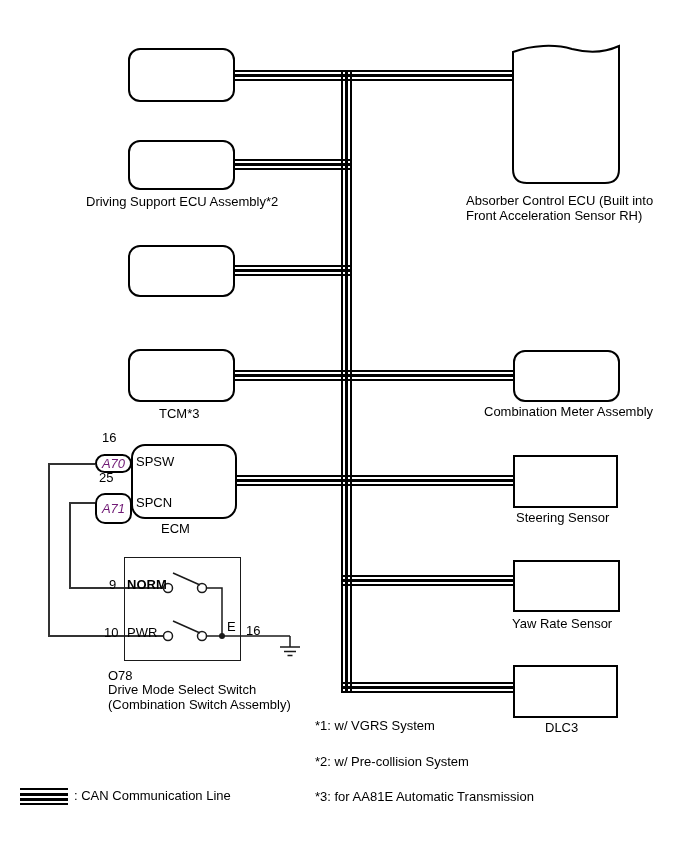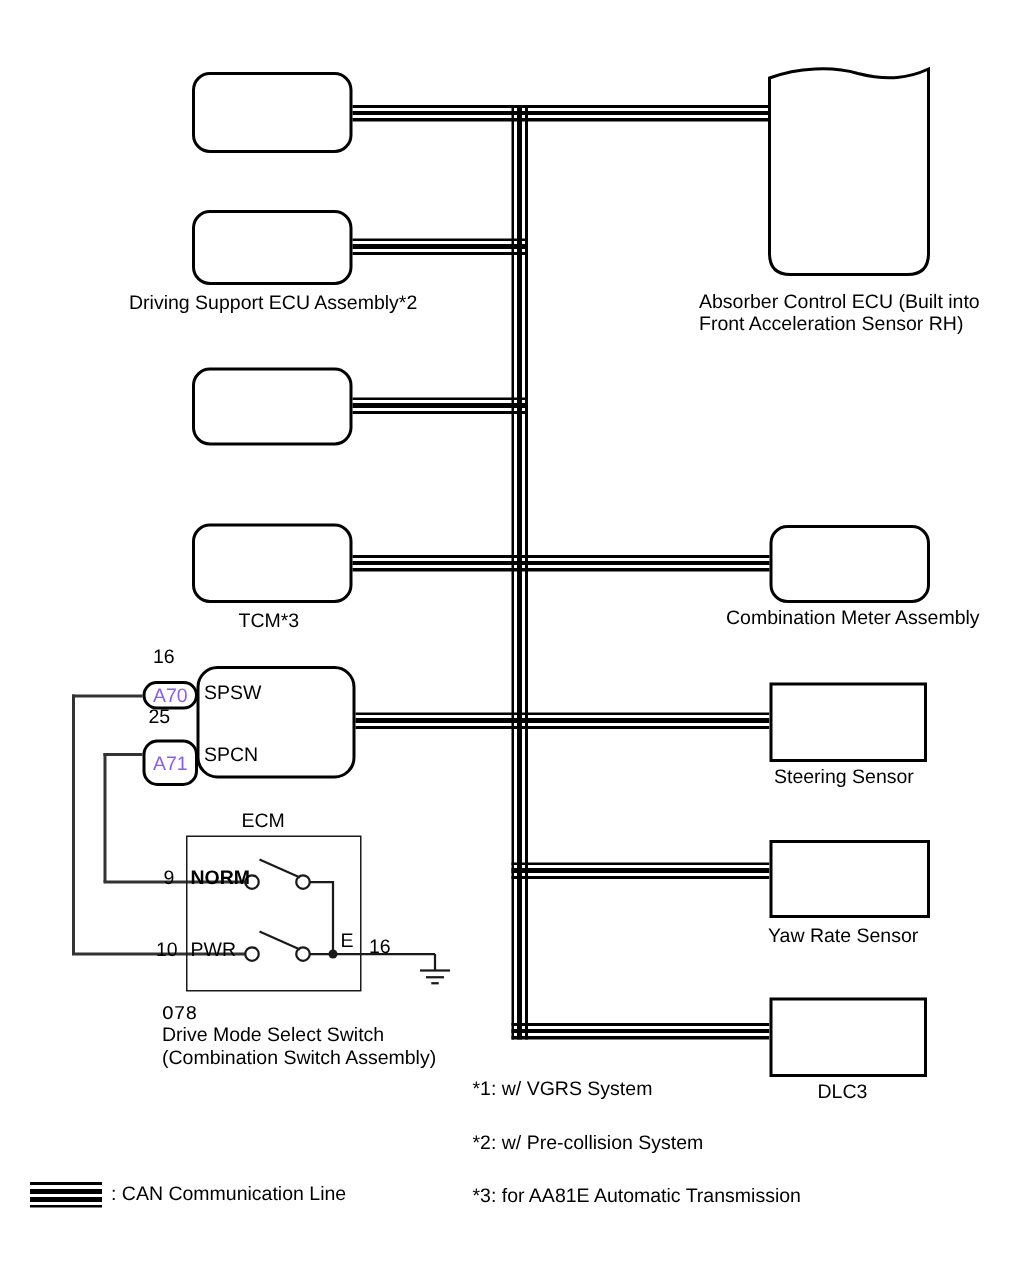--- a/index.html
+++ b/index.html
@@ -8,21 +8,21 @@
   .abs{position:absolute;box-sizing:border-box;}
   .lbl{font-size:13px;line-height:14.5px;color:#000;white-space:pre-line;}
   .rbox{border:2px solid #000;border-radius:12px;background:#fff;}
   .sbox{border:2px solid #000;background:#fff;}
   .can-h{height:11px;mix-blend-mode:multiply;
          background:linear-gradient(to bottom,#000 0 2px,#fff 2px 4px,#000 4px 7px,#fff 7px 9px,#000 9px 11px);}
   .can-v{width:11px;mix-blend-mode:multiply;
          background:linear-gradient(to right,#000 0 2px,#fff 2px 4px,#000 4px 7px,#fff 7px 9px,#000 9px 11px);}
   .wire{background:#333;}
   .oval{border:2px solid #000;border-radius:10px;background:#fff;
-        display:flex;align-items:center;justify-content:center;font-size:13px;color:#8b5cf6;}
+        display:flex;align-items:center;justify-content:center;font-size:13px;color:#701a75;font-style:italic;}
   .legend-sym{background:linear-gradient(to bottom,#000 0 2px,#fff 2px 4.5px,#000 4.5px 8px,#fff 8px 10px,#000 10px 13.5px,#fff 13.5px 15px,#000 15px 17px);}
   svg{display:block;overflow:visible;}
 </style>
 </head>
 <body>
 
 <div id="stage">
 
   <div class="abs can-v" style="left:341px;top:70px;height:623px;"></div>
   <div class="abs can-h" style="left:235px;top:70px;width:277px;"></div>
@@ -75,33 +75,33 @@
     <g stroke="#1a1a1a" stroke-width="1.5" fill="none">
       <line x1="166" y1="79" x2="166" y2="90"></line>
       <line x1="156" y1="90" x2="176" y2="90"></line>
       <line x1="160" y1="94.5" x2="172" y2="94.5"></line>
       <line x1="163.5" y1="98.5" x2="168.5" y2="98.5"></line>
     </g>
   </svg>
 
   <div class="abs lbl" style="left:86px;top:195px;">Driving Support ECU Assembly*2</div>
   <div class="abs lbl" style="left:159px;top:407px;">TCM*3</div>
-  <div class="abs lbl" style="left:161px;top:522px;margin-top:18px;">ECM</div>
+  <div class="abs lbl" style="left:161px;top:522px;">ECM</div>
   <div class="abs lbl" style="left:102px;top:431px;">16</div>
   <div class="abs lbl" style="left:99px;top:471px;">25</div>
   <div class="abs lbl" style="left:136px;top:455px;">SPSW</div>
   <div class="abs lbl" style="left:136px;top:496px;">SPCN</div>
 
   <div class="abs lbl" style="left:109px;top:578px;">9</div>
   <div class="abs lbl" style="left:127px;top:578px;font-weight:bold;">NORM</div>
   <div class="abs lbl" style="left:104px;top:626px;">10</div>
   <div class="abs lbl" style="left:127px;top:626px;">PWR</div>
   <div class="abs lbl" style="left:227px;top:620px;">E</div>
   <div class="abs lbl" style="left:246px;top:624px;">16</div>
-  <div class="abs lbl" style="left:108px;top:669px;font-family:Liberation Mono, monospace;">O78</div>
+  <div class="abs lbl" style="left:108px;top:669px;">O78</div>
   <div class="abs lbl" style="left:108px;top:683px;">Drive Mode Select Switch
 (Combination Switch Assembly)</div>
 
   <div class="abs lbl" style="left:466px;top:194px;">Absorber Control ECU (Built into
 Front Acceleration Sensor RH)</div>
   <div class="abs lbl" style="left:484px;top:405px;">Combination Meter Assembly</div>
   <div class="abs lbl" style="left:516px;top:511px;">Steering Sensor</div>
   <div class="abs lbl" style="left:512px;top:617px;">Yaw Rate Sensor</div>
   <div class="abs lbl" style="left:545px;top:721px;">DLC3</div>
 

